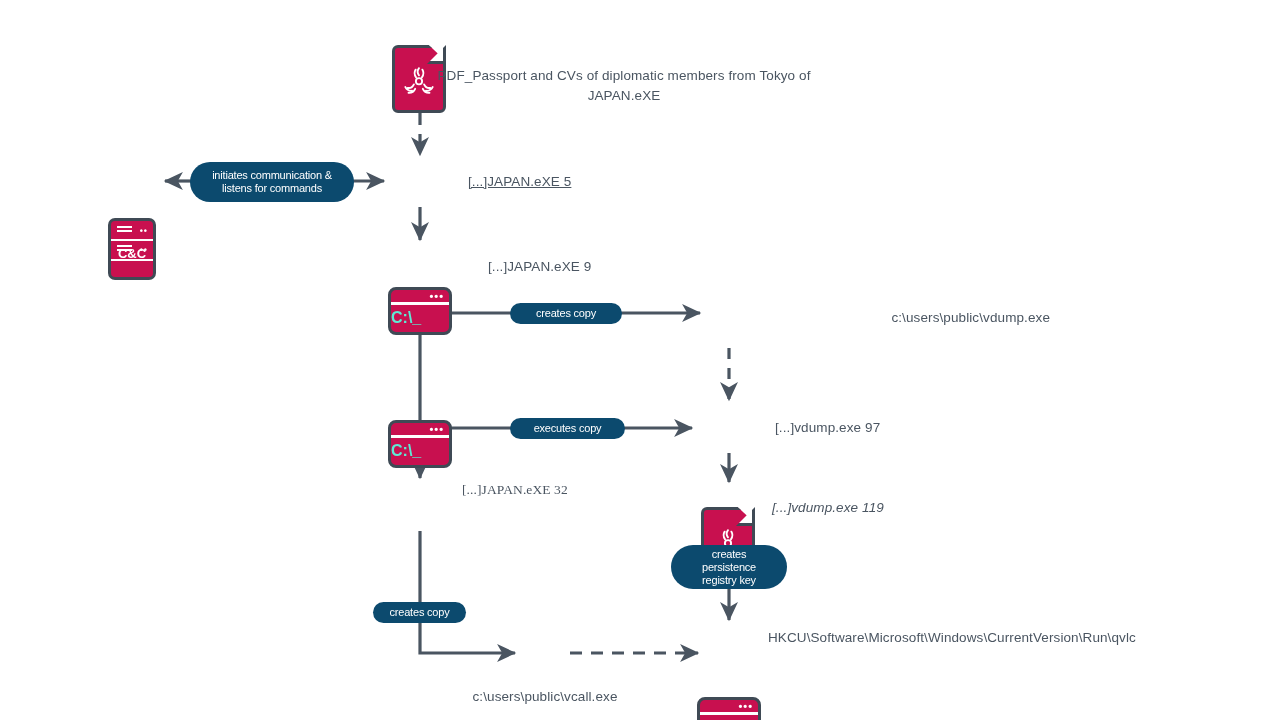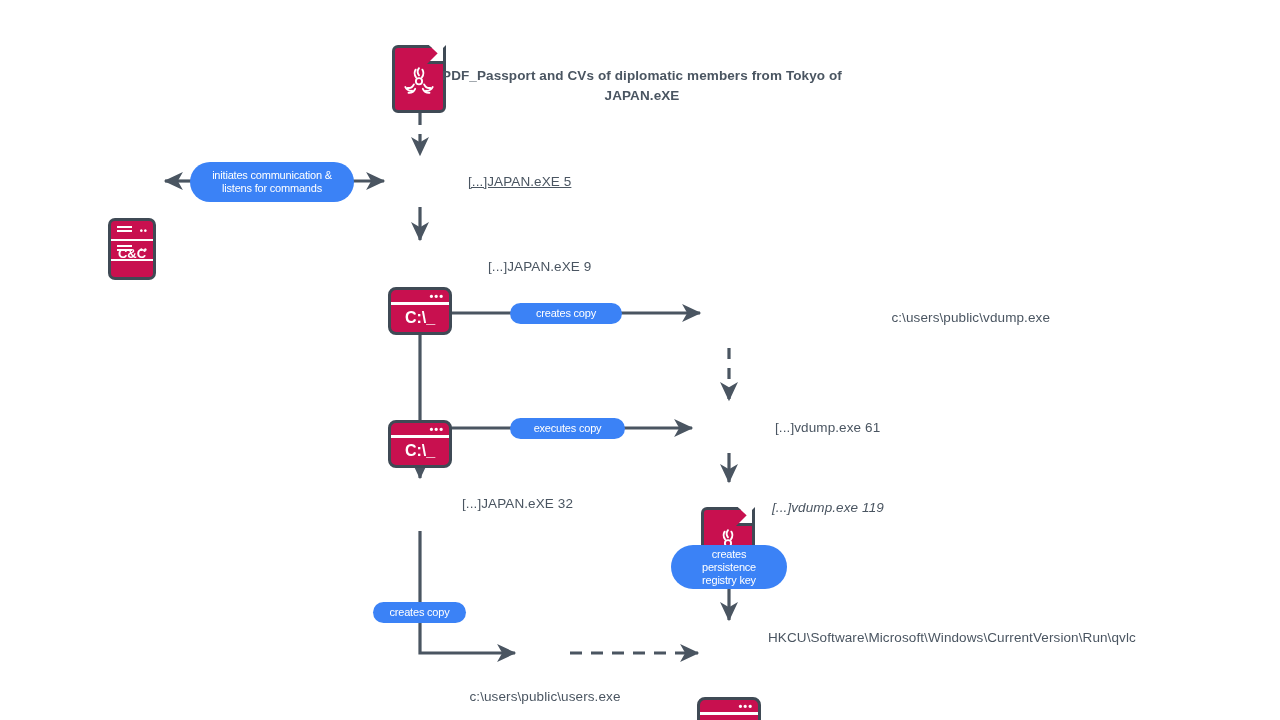--- a/index.html
+++ b/index.html
@@ -51,22 +51,21 @@
     left: 0;
     width: 100%;
     height: 3px;
     background: #ffffff;
   }
   .term .prompt {
     position: absolute;
     left: 0;
     right: 0;
     top: 19px;
-    text-align: center;
-    color: #ffffff;
+    color: #5eead4;
     font-family: "Liberation Sans", sans-serif;
     font-size: 16px;
     font-weight: bold;
     letter-spacing: 0px;
   }
   
   .filenode {
     width: 54px;
     height: 68px;
     position: relative;
@@ -149,21 +148,21 @@
     left: 0; right: 0;
     bottom: 16px;
     text-align: center;
     color: #ffffff;
     font-size: 13px;
     font-weight: bold;
   }
   
   .pill {
     position: absolute;
-    background: #3b82f6;
+    background: #0c4a6e;
     color: #ffffff;
     border-radius: 999px;
     text-align: center;
     display: flex;
     align-items: center;
     justify-content: center;
     box-sizing: border-box;
     font-size: 11px;
     line-height: 13px;
     padding: 4px 10px;
@@ -243,21 +242,21 @@
     <svg width="34" height="34" viewBox="0 0 48 48" aria-hidden="true">
       <g fill="none" stroke="#ffffff" stroke-width="2.6" stroke-linecap="round">
         <circle cx="24" cy="23" r="4.4"></circle>
         <path d="M24 14.6a8.4 8.4 0 0 1 0-10.2 M19.3 6.5a9.6 9.6 0 0 0 .6 10.9 M28.7 6.5a9.6 9.6 0 0 1-.6 10.9"></path>
         <path d="M16.8 27.3a8.4 8.4 0 0 1-8.8 5.1 M9.2 39.2a9.6 9.6 0 0 0 9.4-5.6 M4.6 31a9.6 9.6 0 0 0 9.5 5.4"></path>
         <path d="M31.2 27.3a8.4 8.4 0 0 0 8.8 5.1 M38.8 39.2a9.6 9.6 0 0 1-9.4-5.6 M43.4 31a9.6 9.6 0 0 1-9.5 5.4"></path>
       </g>
     </svg>
   </div>
 </div>
-<div class="lbl center" style="left:442px; top:66px; width:400px;font-weight:bold;">PDF_Passport and CVs of diplomatic members  from Tokyo of JAPAN.eXE</div>
+<div class="lbl center" style="left:424px; top:66px; width:400px;">PDF_Passport and CVs of diplomatic members  from Tokyo of JAPAN.eXE</div>
 
 <div class="node server" style="left:108px; top:150px;">
   <div class="rack r1">
     <div class="rline a"></div>
       <div class="rline b"></div>
       <div class="rdots">••</div>
   </div>
   <div class="sep s1"></div>
   <div class="rack r2">
     <div class="rline a"></div>
@@ -303,27 +302,27 @@
 </div>
 <div class="lbl" style="left:770px; top:308px; width:280px;text-align:right;">c:\users\public\vdump.exe</div>
 
 <div class="pill" style="left:510px; top:418px; width:115px; height:21px;">executes copy</div>
 
 <div class="node term" style="left:697px; top:403px;">
   <div class="dots">•••</div>
   <div class="bar"></div>
   <div class="prompt">C:\_</div>
 </div>
-<div class="lbl" style="left:775px; top:418px; width:220px;">[...]vdump.exe 61</div>
-
-<div class="lbl" style="left:462px; top:494px; width:220px;">[...]JAPAN.eXE 32</div>
+<div class="lbl" style="left:775px; top:418px; width:220px;">[...]vdump.exe 97</div>
+
+<div class="lbl" style="left:462px; top:480px; width:220px;font-family:Liberation Serif, serif;">[...]JAPAN.eXE 32</div>
 
 <div class="lbl" style="left:772px; top:498px; width:220px;font-style:italic;">[...]vdump.exe 119</div>
 
 <div class="pill" style="left:671px; top:545px; width:116px; height:44px;">creates
 persistence
 registry key</div>
 
 <div class="pill" style="left:373px; top:602px; width:93px; height:21px;">creates copy</div>
 
-<div class="lbl center" style="left:445px; top:687px; width:200px;">c:\users\public\users.exe</div>
+<div class="lbl center" style="left:445px; top:687px; width:200px;">c:\users\public\vcall.exe</div>
 
 <div class="lbl center" style="left:768px; top:628px; width:284px;">HKCU\Software\Microsoft\Windows\CurrentVersion\Run\qvlc</div>
 
 </body></html>

